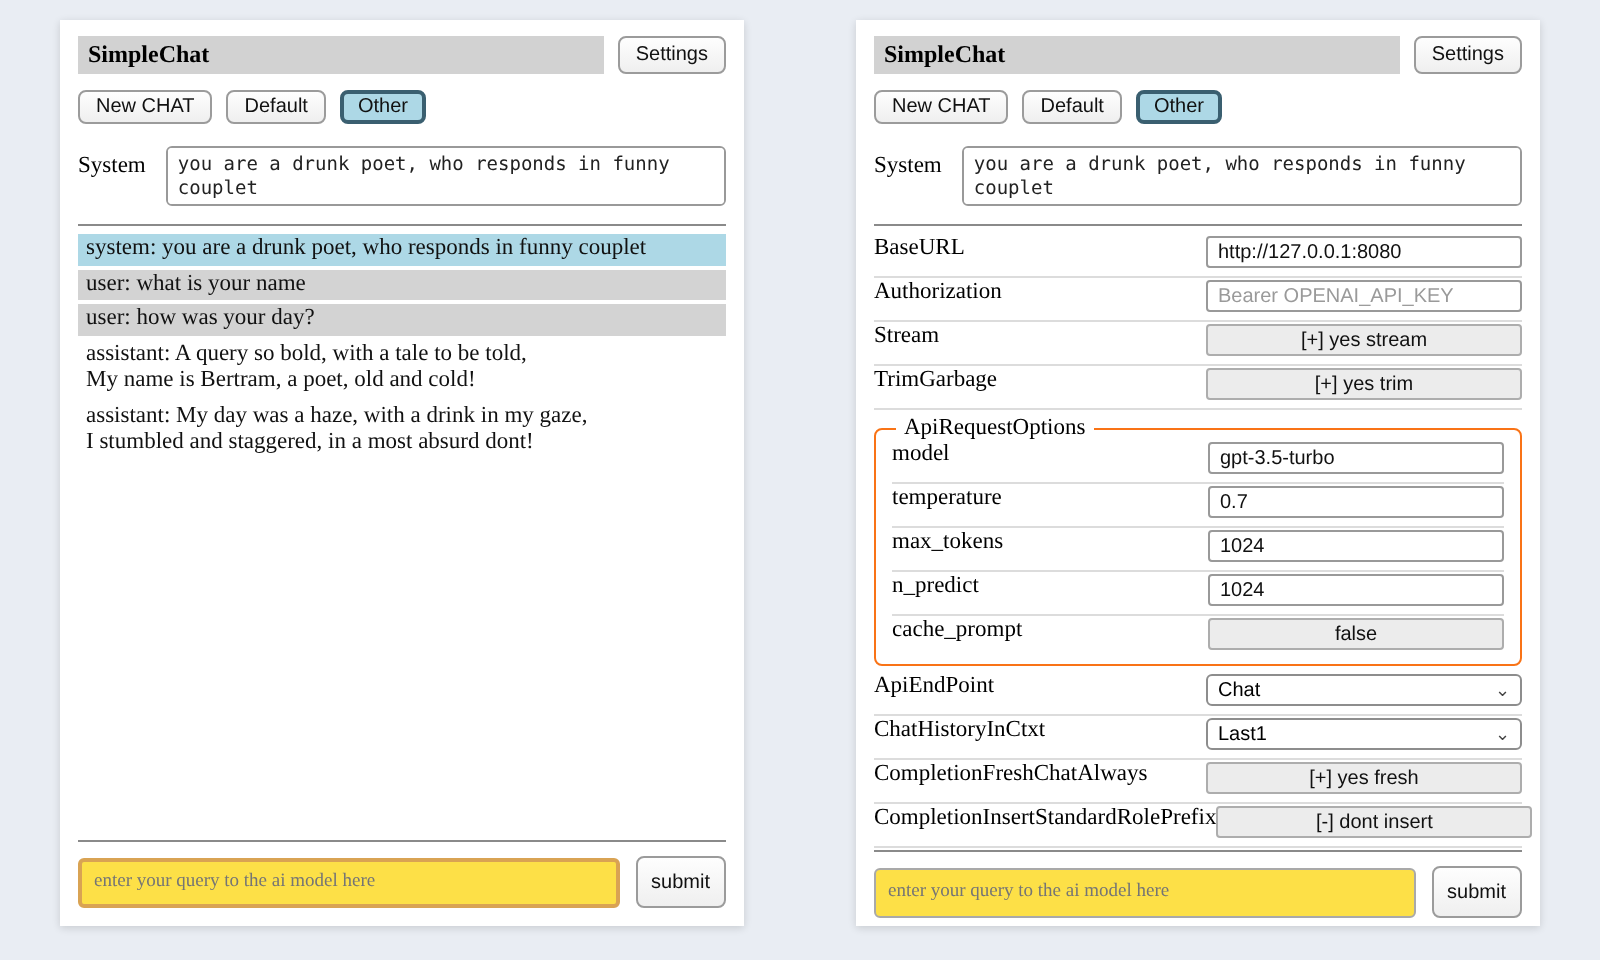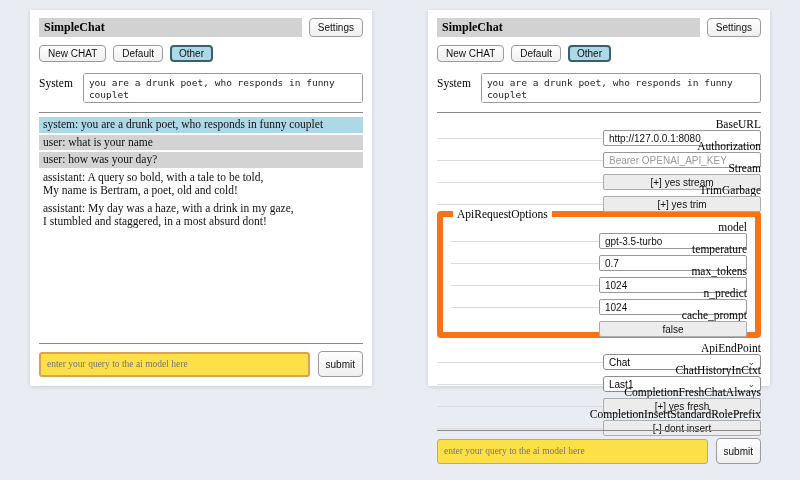--- a/index.html
+++ b/index.html
@@ -1,20 +1,20 @@
 <!DOCTYPE html>
 <html style="--system-bg: #add8e6; --user-bg: #d3d3d3; --sel-bg: #add8e6; --focus: #d9a353;"><head>
 <meta charset="utf-8">
 <style>
   * { margin:0; padding:0; box-sizing:border-box; }
   html,body { width:800px; height:480px; overflow:hidden; }
   body { background:#e9edf3; font-family:"Liberation Serif", serif; position:relative; }
 
   .panel {
-    position:absolute; top:10px; width:342px; height:376px;
+    position:absolute; top:10px; width:342px; height:453px;
     background:#ffffff; padding:8px 9px;
     display:flex; flex-direction:column;
     box-shadow:0 1px 4px rgba(0,0,0,0.14);
   }
   .panel-left  { left:30px; }
   .panel-right { left:428px; }
 
   
   .header-row { display:flex; align-items:stretch; gap:7px; flex:none; }
   .title-bar {
@@ -50,21 +50,21 @@
   .msg {
     font-size:11.5px; line-height:13.5px; padding:1px 4px;
     margin-bottom:2px; white-space:pre-line; color:#111;
   }
   .msg-system { background:var(--system-bg,#add8e6); }
   .msg-user   { background:var(--user-bg,#d3d3d3); }
   .msg-assistant { background:#ffffff; }
 
   
   .settings { flex:none; margin-top:1px; }
-  .srow { display:flex; align-items:flex-end; justify-content:space-between; height:19px;flex-direction:column; }
+  .srow { display:flex; align-items:flex-start; justify-content:space-between; height:19px; }
   .slabel { font-size:11.5px; white-space:nowrap; }
   .sctl {
     width:158px; height:16px; flex:none;
     font-family:Liberation Sans, sans-serif; font-size:10px; color:#111;
   }
   input.sctl { border:1px solid #999; border-radius:2px; padding:1px 5px; background:#fff; }
   input.sctl::placeholder { color:#9a9a9a; }
   button.sctl {
     background:#ececec; border:1px solid #adadad; border-radius:2px;
     text-align:center; cursor:pointer;
@@ -72,21 +72,21 @@
   .sselect {
     width:158px; height:16px; flex:none; background:#fff;
     border:1px solid #8d8d8d; border-radius:3px;
     display:flex; align-items:center; justify-content:space-between;
     font-family:"Liberation Sans", sans-serif; font-size:10px; padding:0 5px;
     cursor:pointer;
   }
   .chevron { font-size:9px; color:#444; line-height:1; }
 
   fieldset.api-options {
-    border:6px solid #f97316; border-radius:4px;
+    border:1px solid #f97316; border-radius:4px;
     margin:3px 0 4px 0; padding:1px 8px 4px 8px;
   }
   fieldset.api-options legend { font-size:11.5px; padding:0 4px; margin-left:2px; }
   fieldset.api-options .sctl, fieldset.api-options .sselect { width:148px; }
 
   
   .bottom { margin-top:auto; flex:none; }
   .bottom hr { border:none; border-top:1px solid #8a8a8a; margin:0 0 7px 0; }
   .query-row { display:flex; gap:8px; align-items:center; padding-bottom:1px; }
   .query-input {

